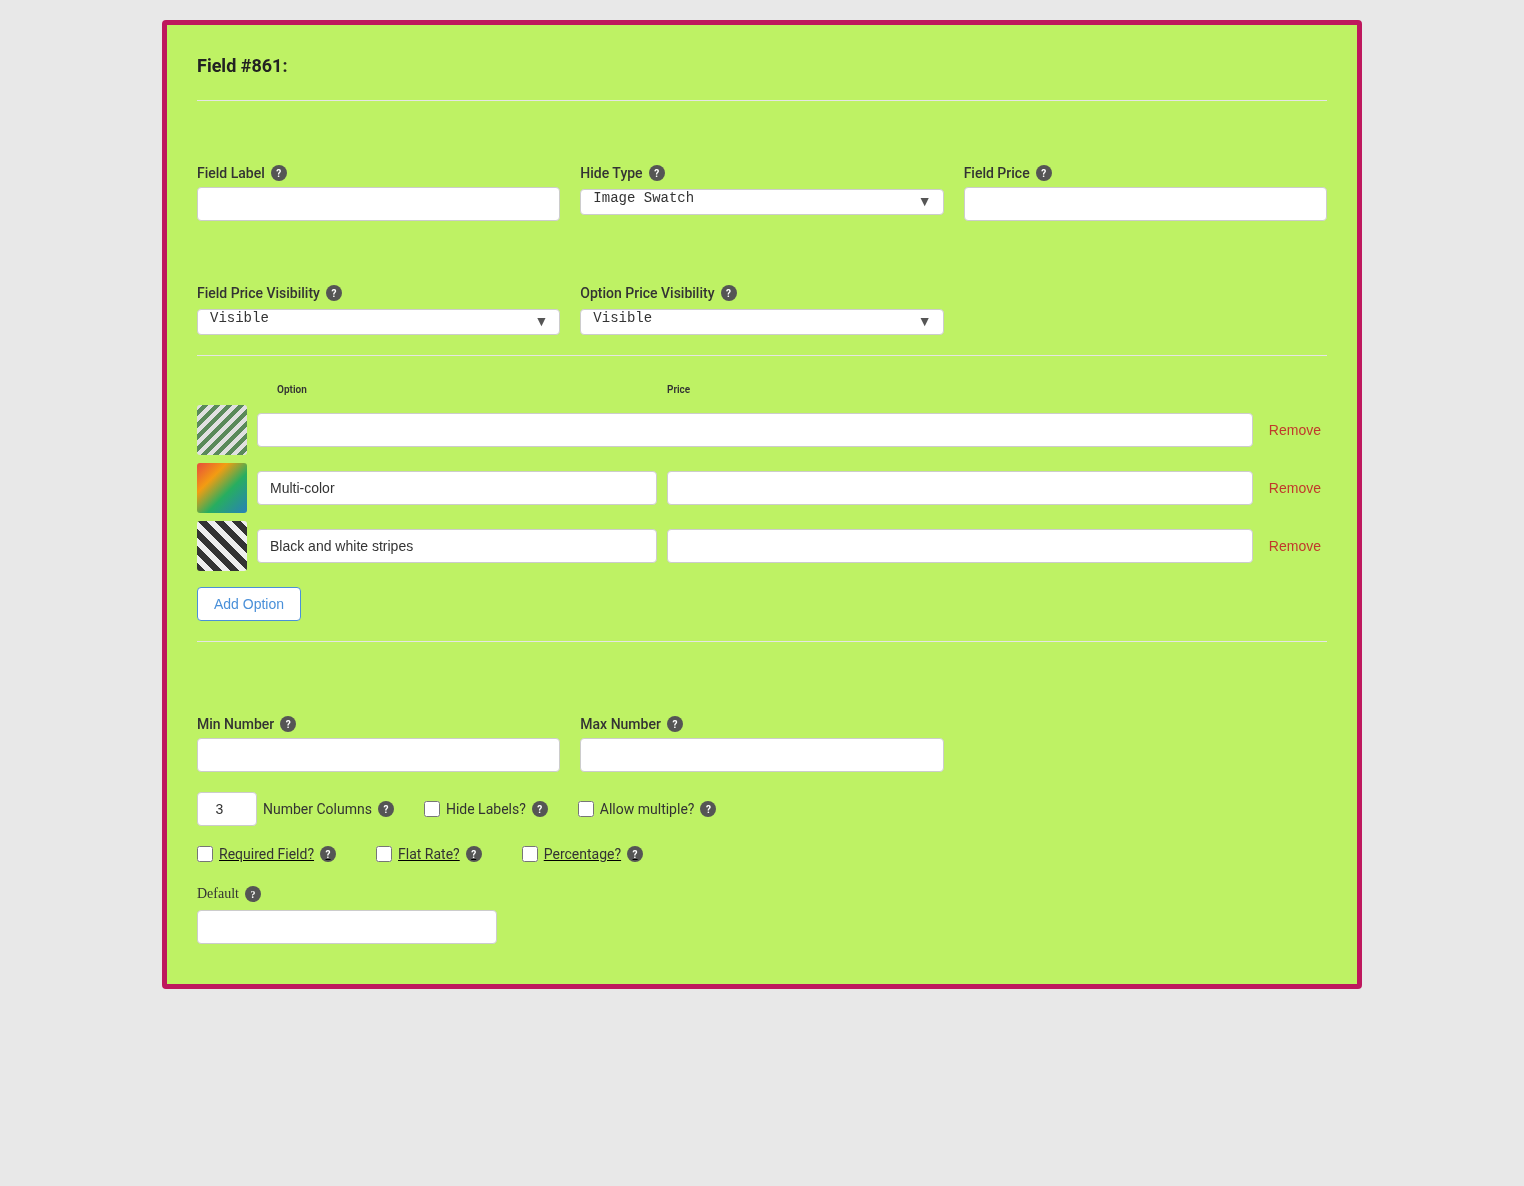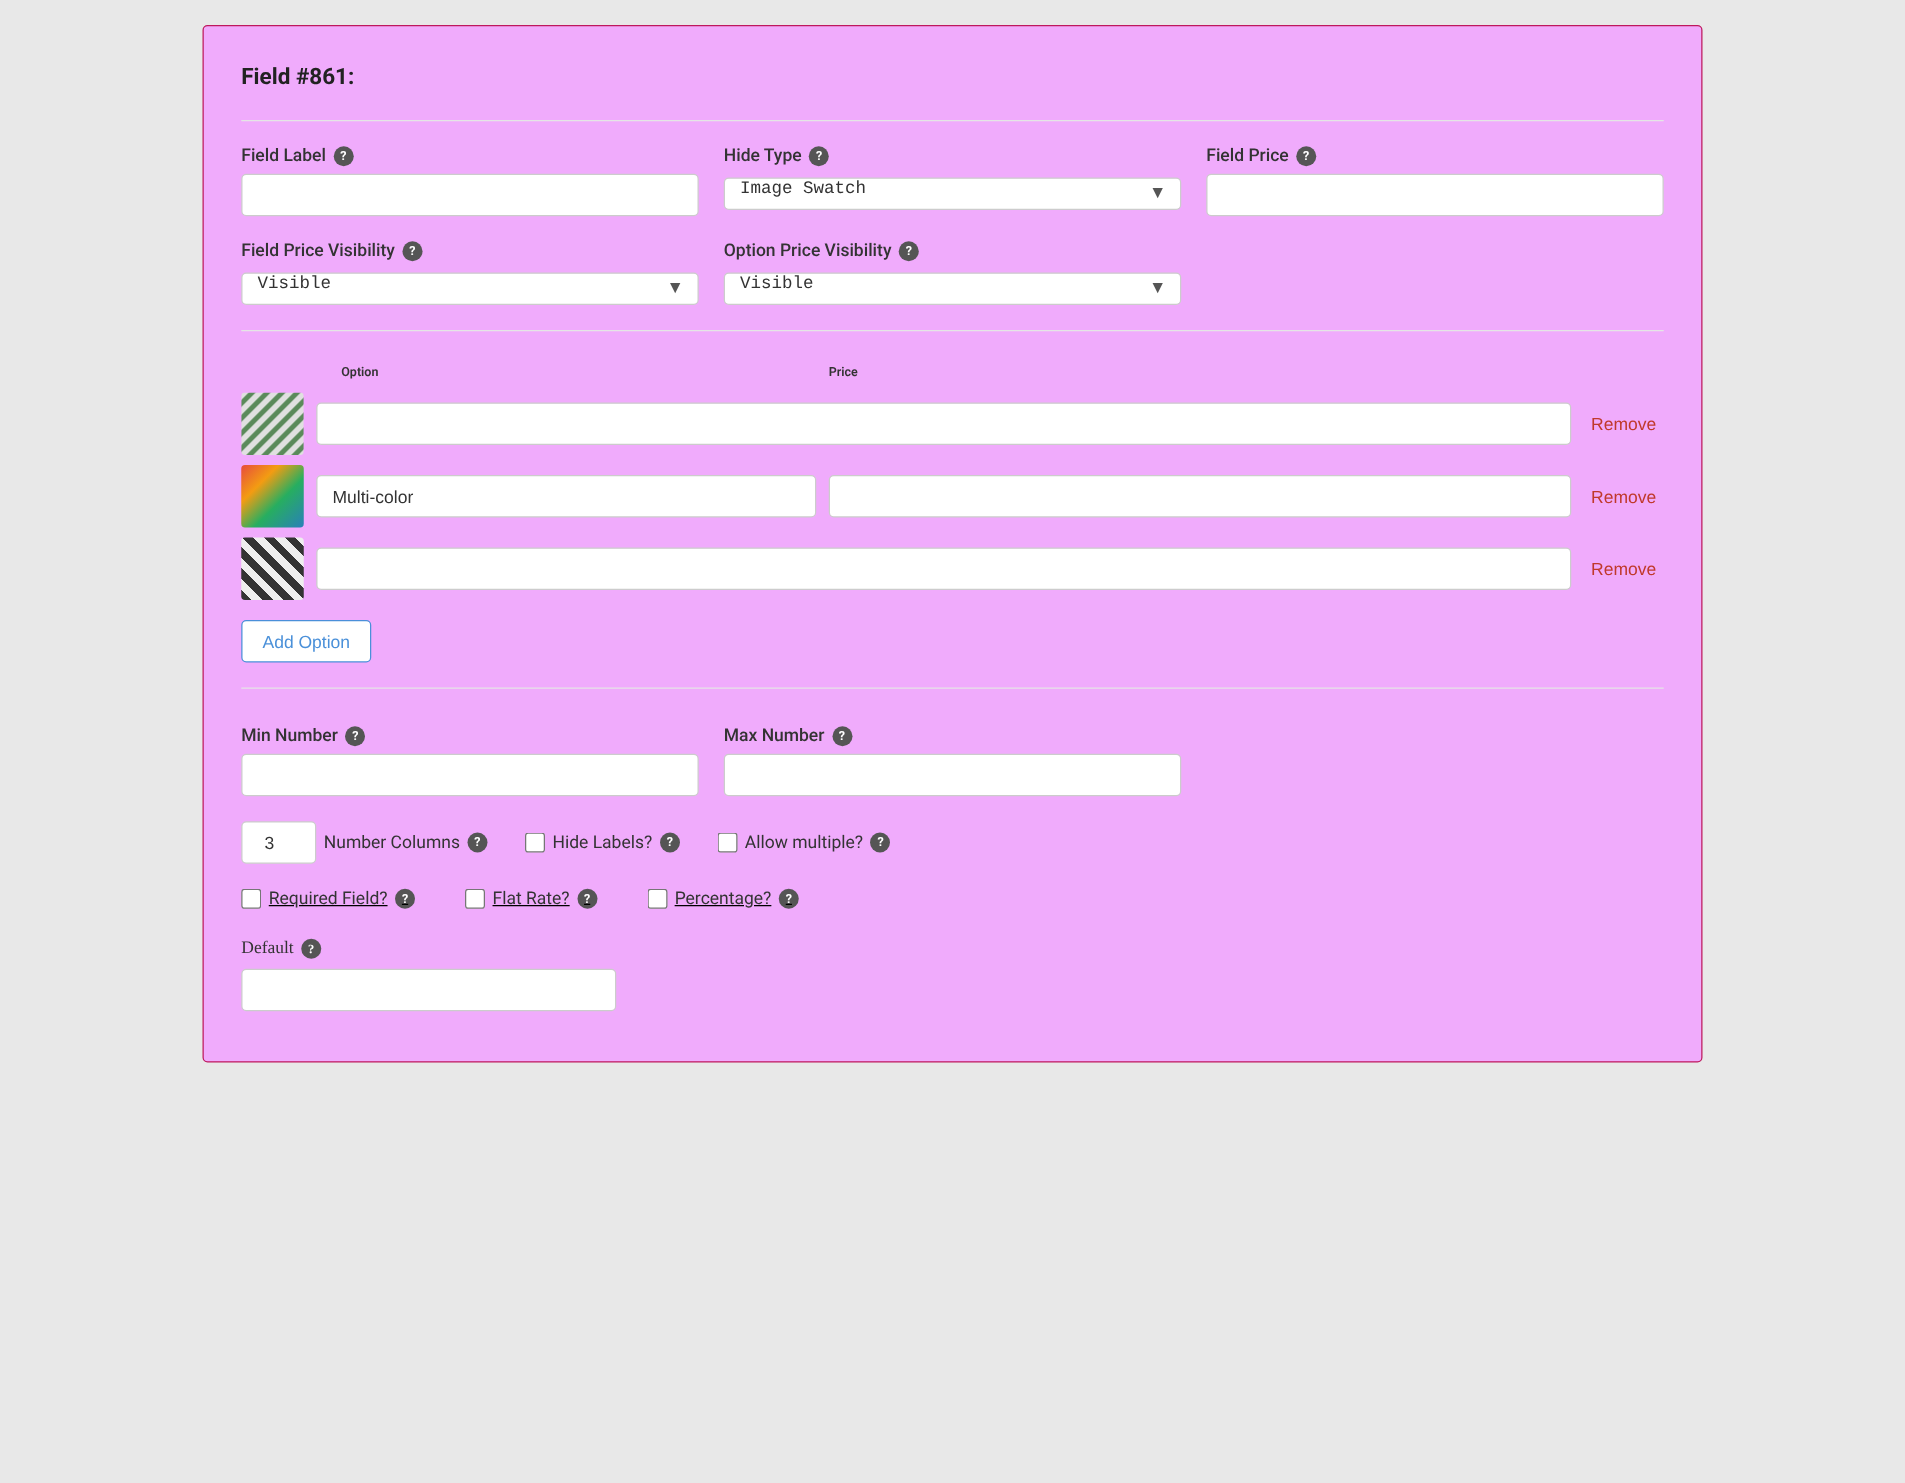--- a/index.html
+++ b/index.html
@@ -6,22 +6,22 @@
     body {
       font-family: -apple-system, BlinkMacSystemFont, 'Segoe UI', Roboto, sans-serif;
       background: #e8e8e8;
       display: flex;
       justify-content: center;
       align-items: flex-start;
       min-height: 100vh;
       padding: 20px;
     }
     .card {
-      background: #f0abfc;
-      border: 1px solid #be185d;
+      background: #bef264;
+      border: 5px solid #be185d;
       border-radius: 4px;
       width: 1200px;
       padding: 30px 30px 40px 30px;
     }
     .field-title {
       font-size: 18px;
       font-weight: 700;
       color: #222;
       margin-bottom: 24px;
     }
@@ -43,20 +43,21 @@
     }
     .field-group.third { flex: 1; }
     .field-group.half { flex: 1; }
     .label-row {
       display: flex;
       align-items: flex-end;
       gap: 6px;
       font-size: 14px;
       color: #333;
       font-weight: 500;
+      margin-top: 44px;
     }
     .help-icon {
       display: inline-flex;
       align-items: center;
       justify-content: center;
       width: 16px;
       height: 16px;
       border-radius: 50%;
       background: #555;
       color: #fff;
@@ -308,20 +309,21 @@
     <div class="option-row">
       <div class="option-thumb thumb-2"></div>
       <input type="text" class="full-input option-text-input" value="Multi-color" style="">
       <input type="text" class="full-input option-price-input" value="" style="">
       <button class="remove-btn">Remove</button>
     </div>
 
     
     <div class="option-row">
       <div class="option-thumb thumb-3"></div>
+      <input type="text" class="full-input option-text-input" value="Black and white stripes" style="">
       <input type="text" class="full-input option-price-input" value="" style="">
       <button class="remove-btn">Remove</button>
     </div>
 
     <button class="add-option-btn">Add Option</button>
   </div>
 
   <hr class="divider">
 
   <div class="bottom-section">

